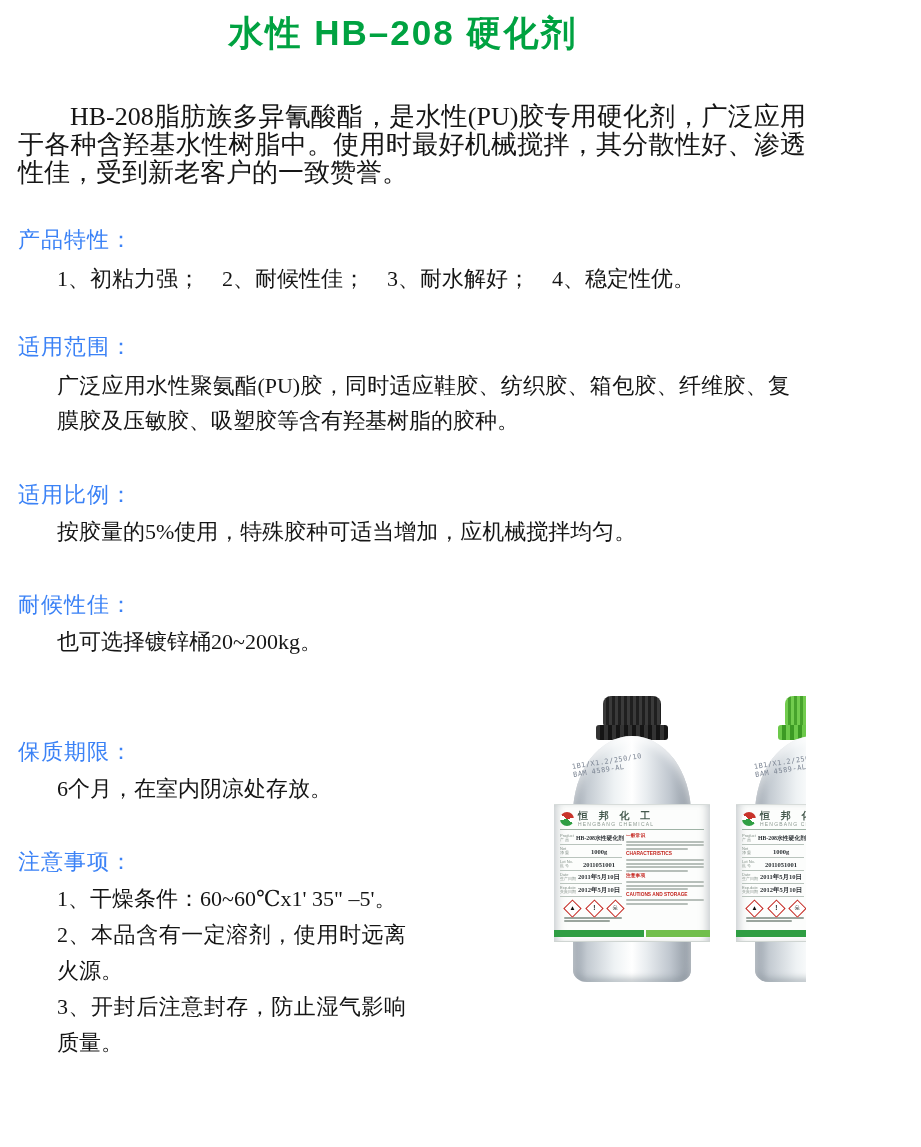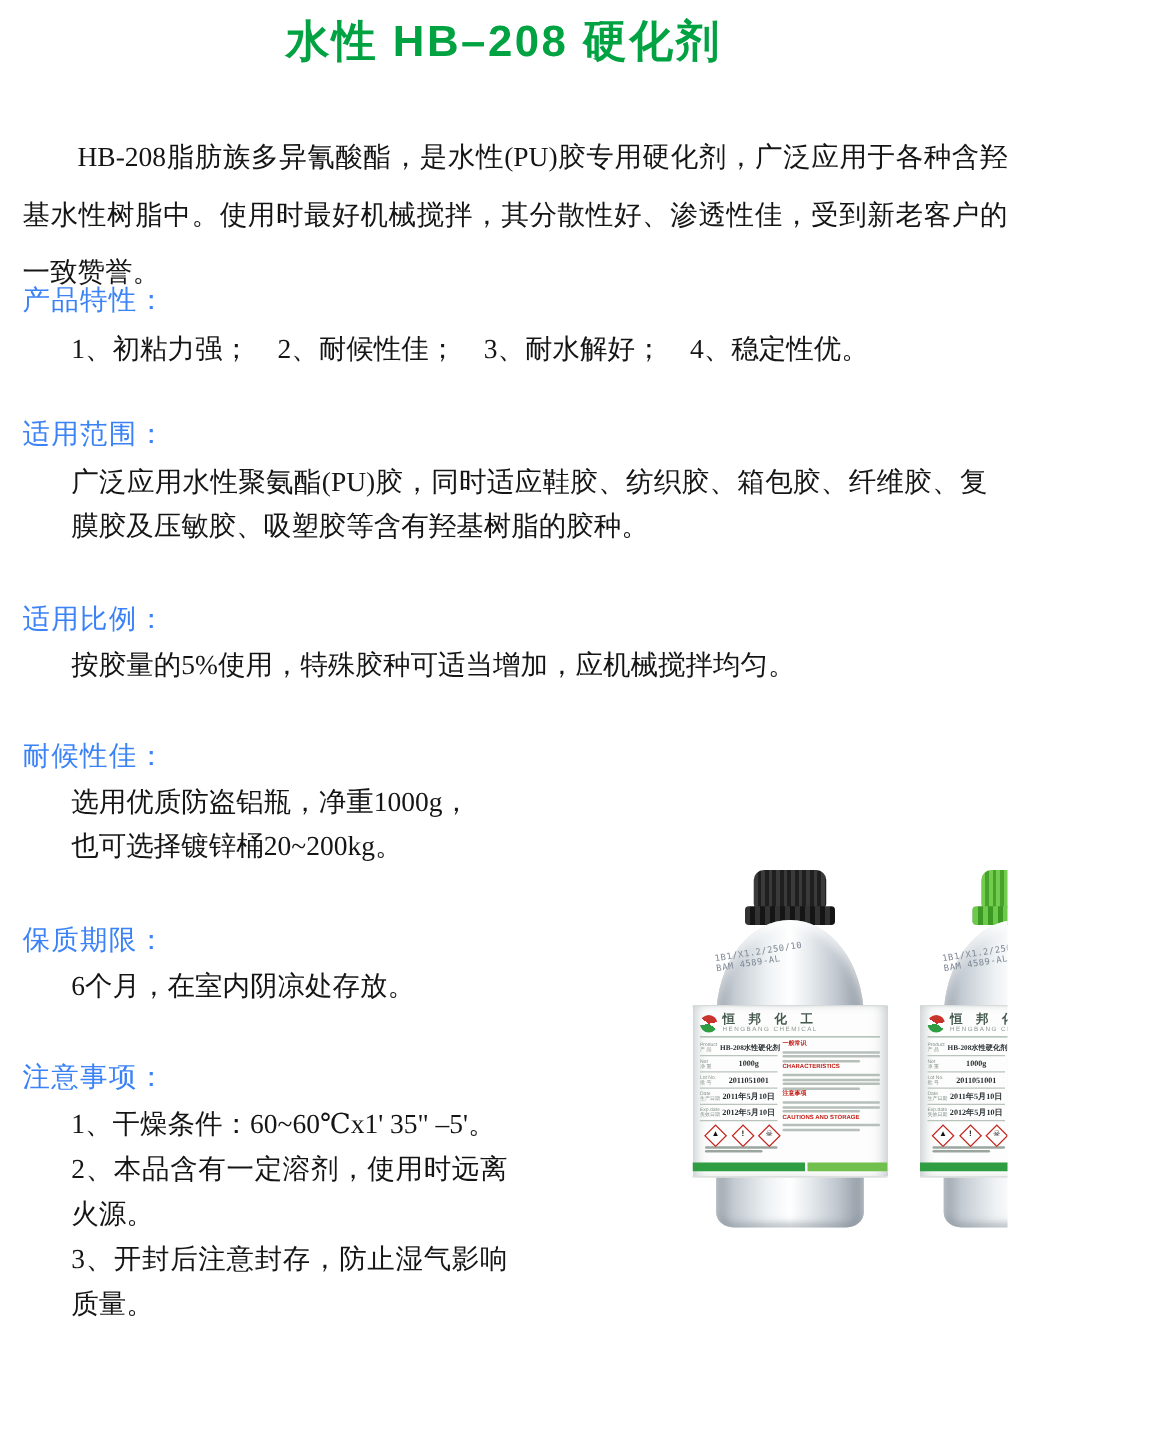--- a/index.html
+++ b/index.html
@@ -4,21 +4,21 @@
 <style>
   html,body{margin:0;padding:0;background:#ffffff;}
   .page{position:relative;width:806px;height:1147px;background:#ffffff;overflow:hidden;
         font-family:"Liberation Serif","DejaVu Serif",serif;color:#151515;}
 
   .title{position:absolute;top:10px;left:0;width:100%;text-align:center;
          font-family:"Liberation Sans","DejaVu Sans",sans-serif;
          font-size:35px;font-weight:bold;letter-spacing:2px;color:#00a241;}
 
   .intro{position:absolute;top:103px;left:18px;right:0;
-         font-size:22px;line-height:46px;text-indent:2em;text-align:justify;}
+         font-size:26px;line-height:28px;text-indent:2em;text-align:justify;}
 
   .sec-head{position:absolute;left:18px;font-size:22px;color:#3b82f6;letter-spacing:1px;}
   .sec-body{position:absolute;left:57px;right:16px;font-size:22px;line-height:35px;text-align:justify;}
   .sec-body .ln{display:block;}
 
   
   .bottle{position:absolute;width:160px;height:300px;}
   .bottle.left{left:552px;top:692px;}
   .bottle.right{left:734px;top:692px;}
 
@@ -96,21 +96,20 @@
     <span class="ln">广泛应用水性聚氨酯(PU)胶，同时适应鞋胶、纺织胶、箱包胶、纤维胶、复膜胶及压敏胶、吸塑胶等含有羟基树脂的胶种。</span>
   </div>
 
   <div class="sec-head" style="top:480px">适用比例：</div>
   <div class="sec-body" style="top:514px">
     <span class="ln">按胶量的5%使用，特殊胶种可适当增加，应机械搅拌均匀。</span>
   </div>
 
   <div class="sec-head" style="top:590px">耐候性佳：</div>
   <div class="sec-body" style="top:624px;right:330px">
-    <span class="ln">选用优质防盗铝瓶，净重1000g，</span>
     <span class="ln">也可选择镀锌桶20~200kg。</span>
   </div>
 
   <div class="sec-head" style="top:737px">保质期限：</div>
   <div class="sec-body" style="top:771px;right:400px">
     <span class="ln">6个月，在室内阴凉处存放。</span>
   </div>
 
   <div class="sec-head" style="top:847px">注意事项：</div>
   <div class="sec-body" style="top:881px;right:400px;line-height:36px">

